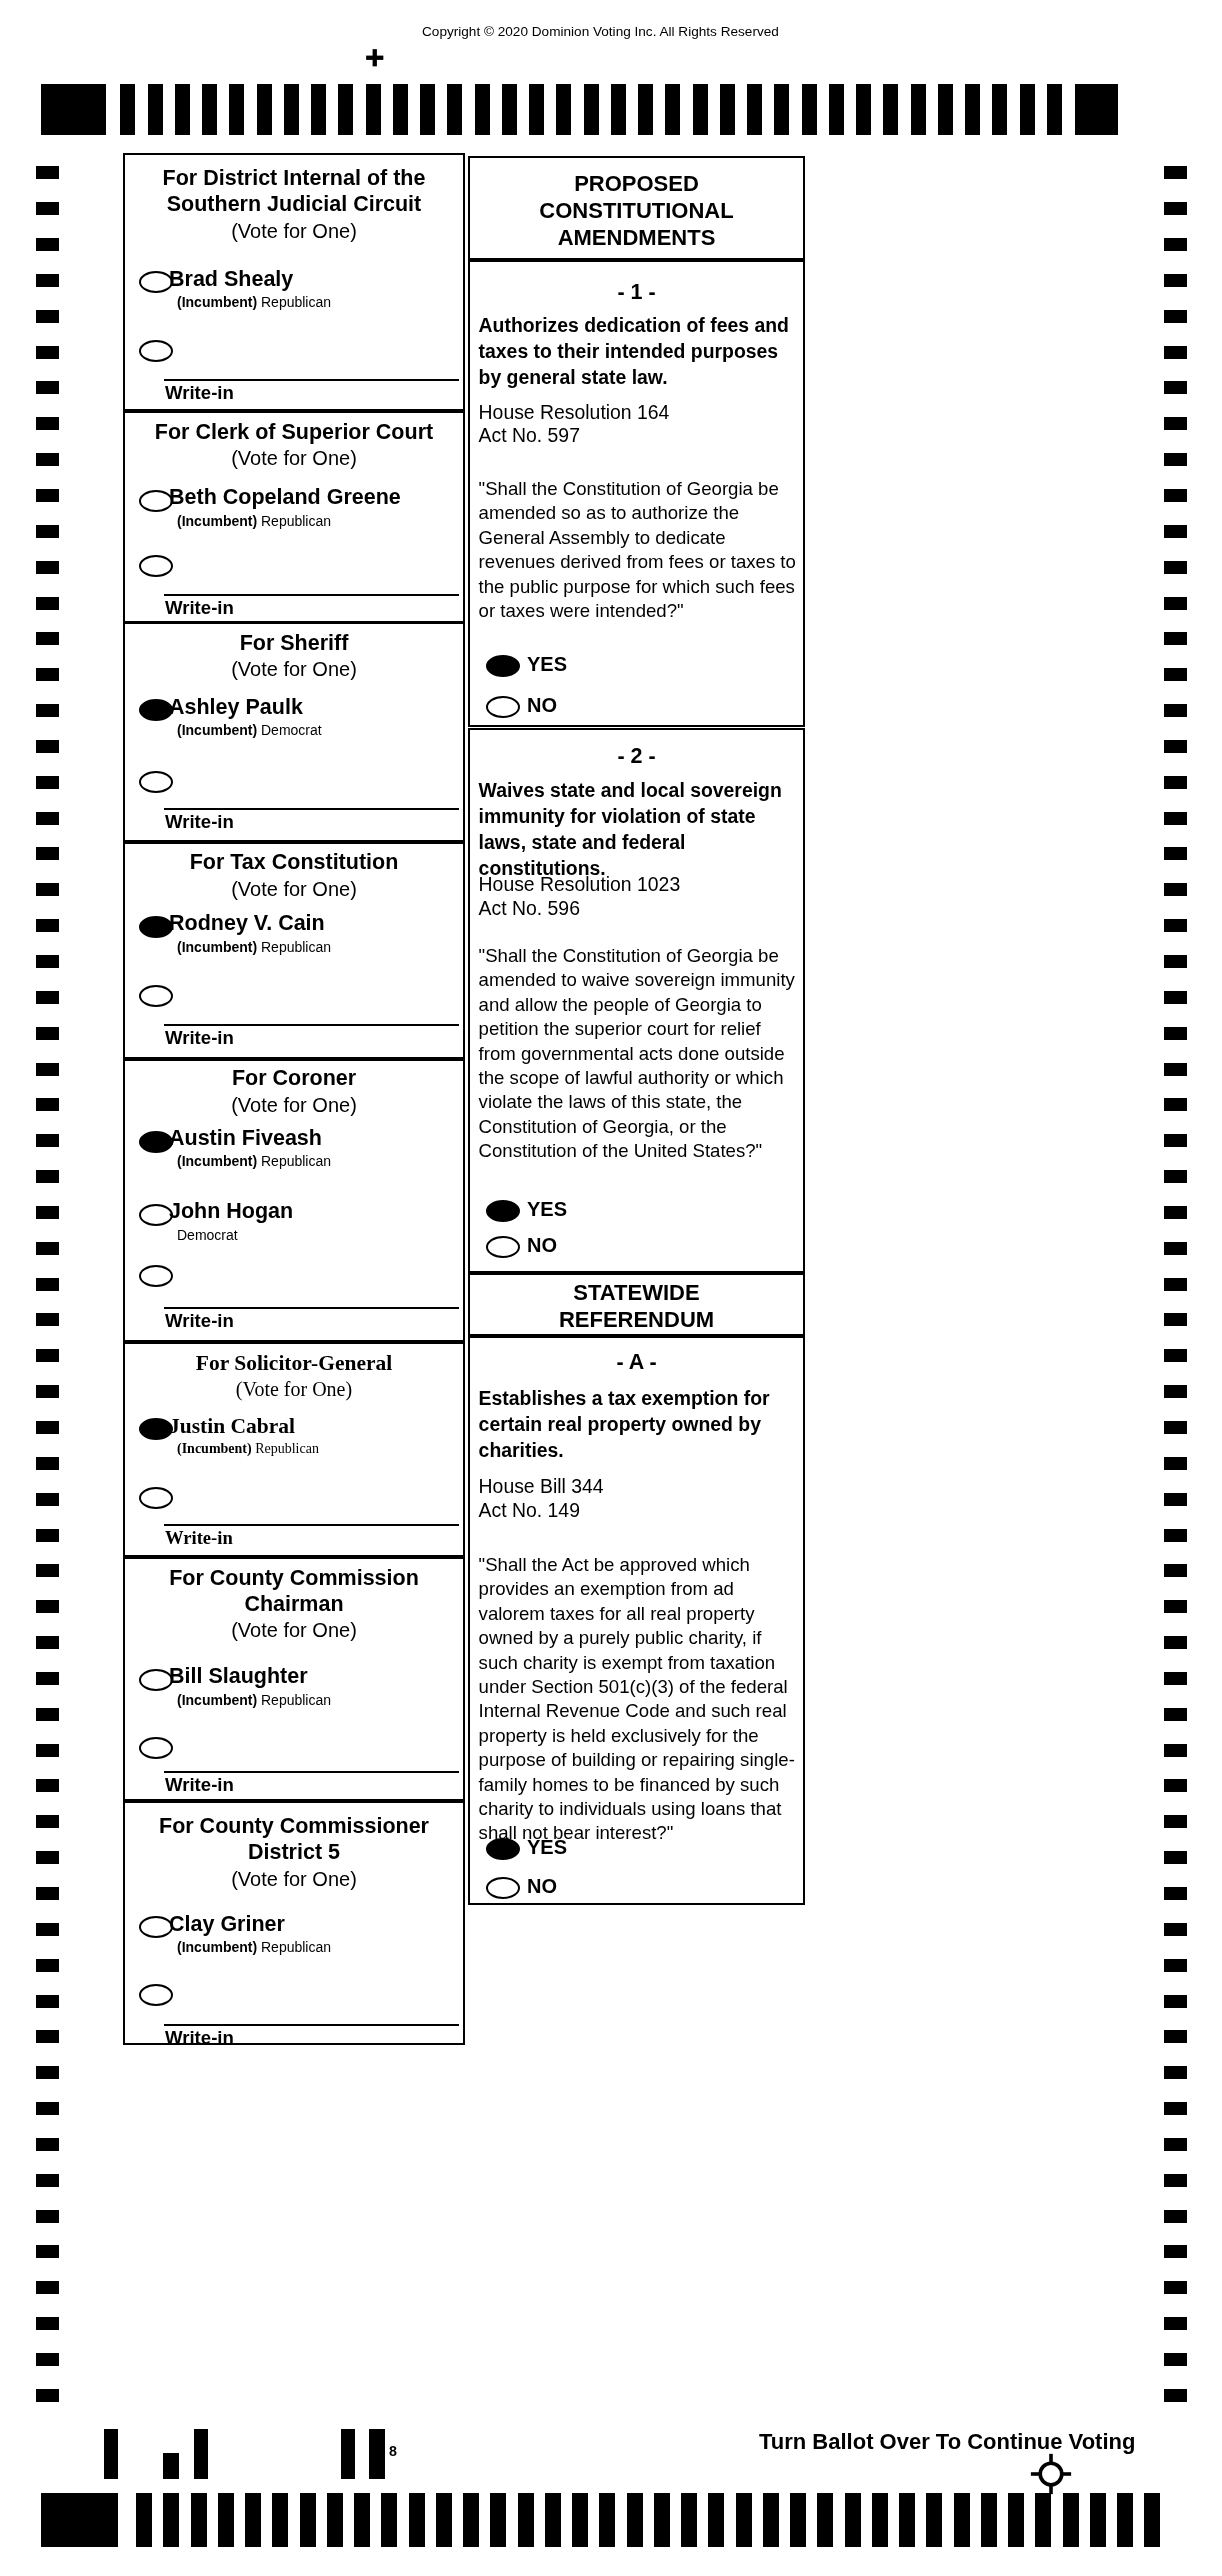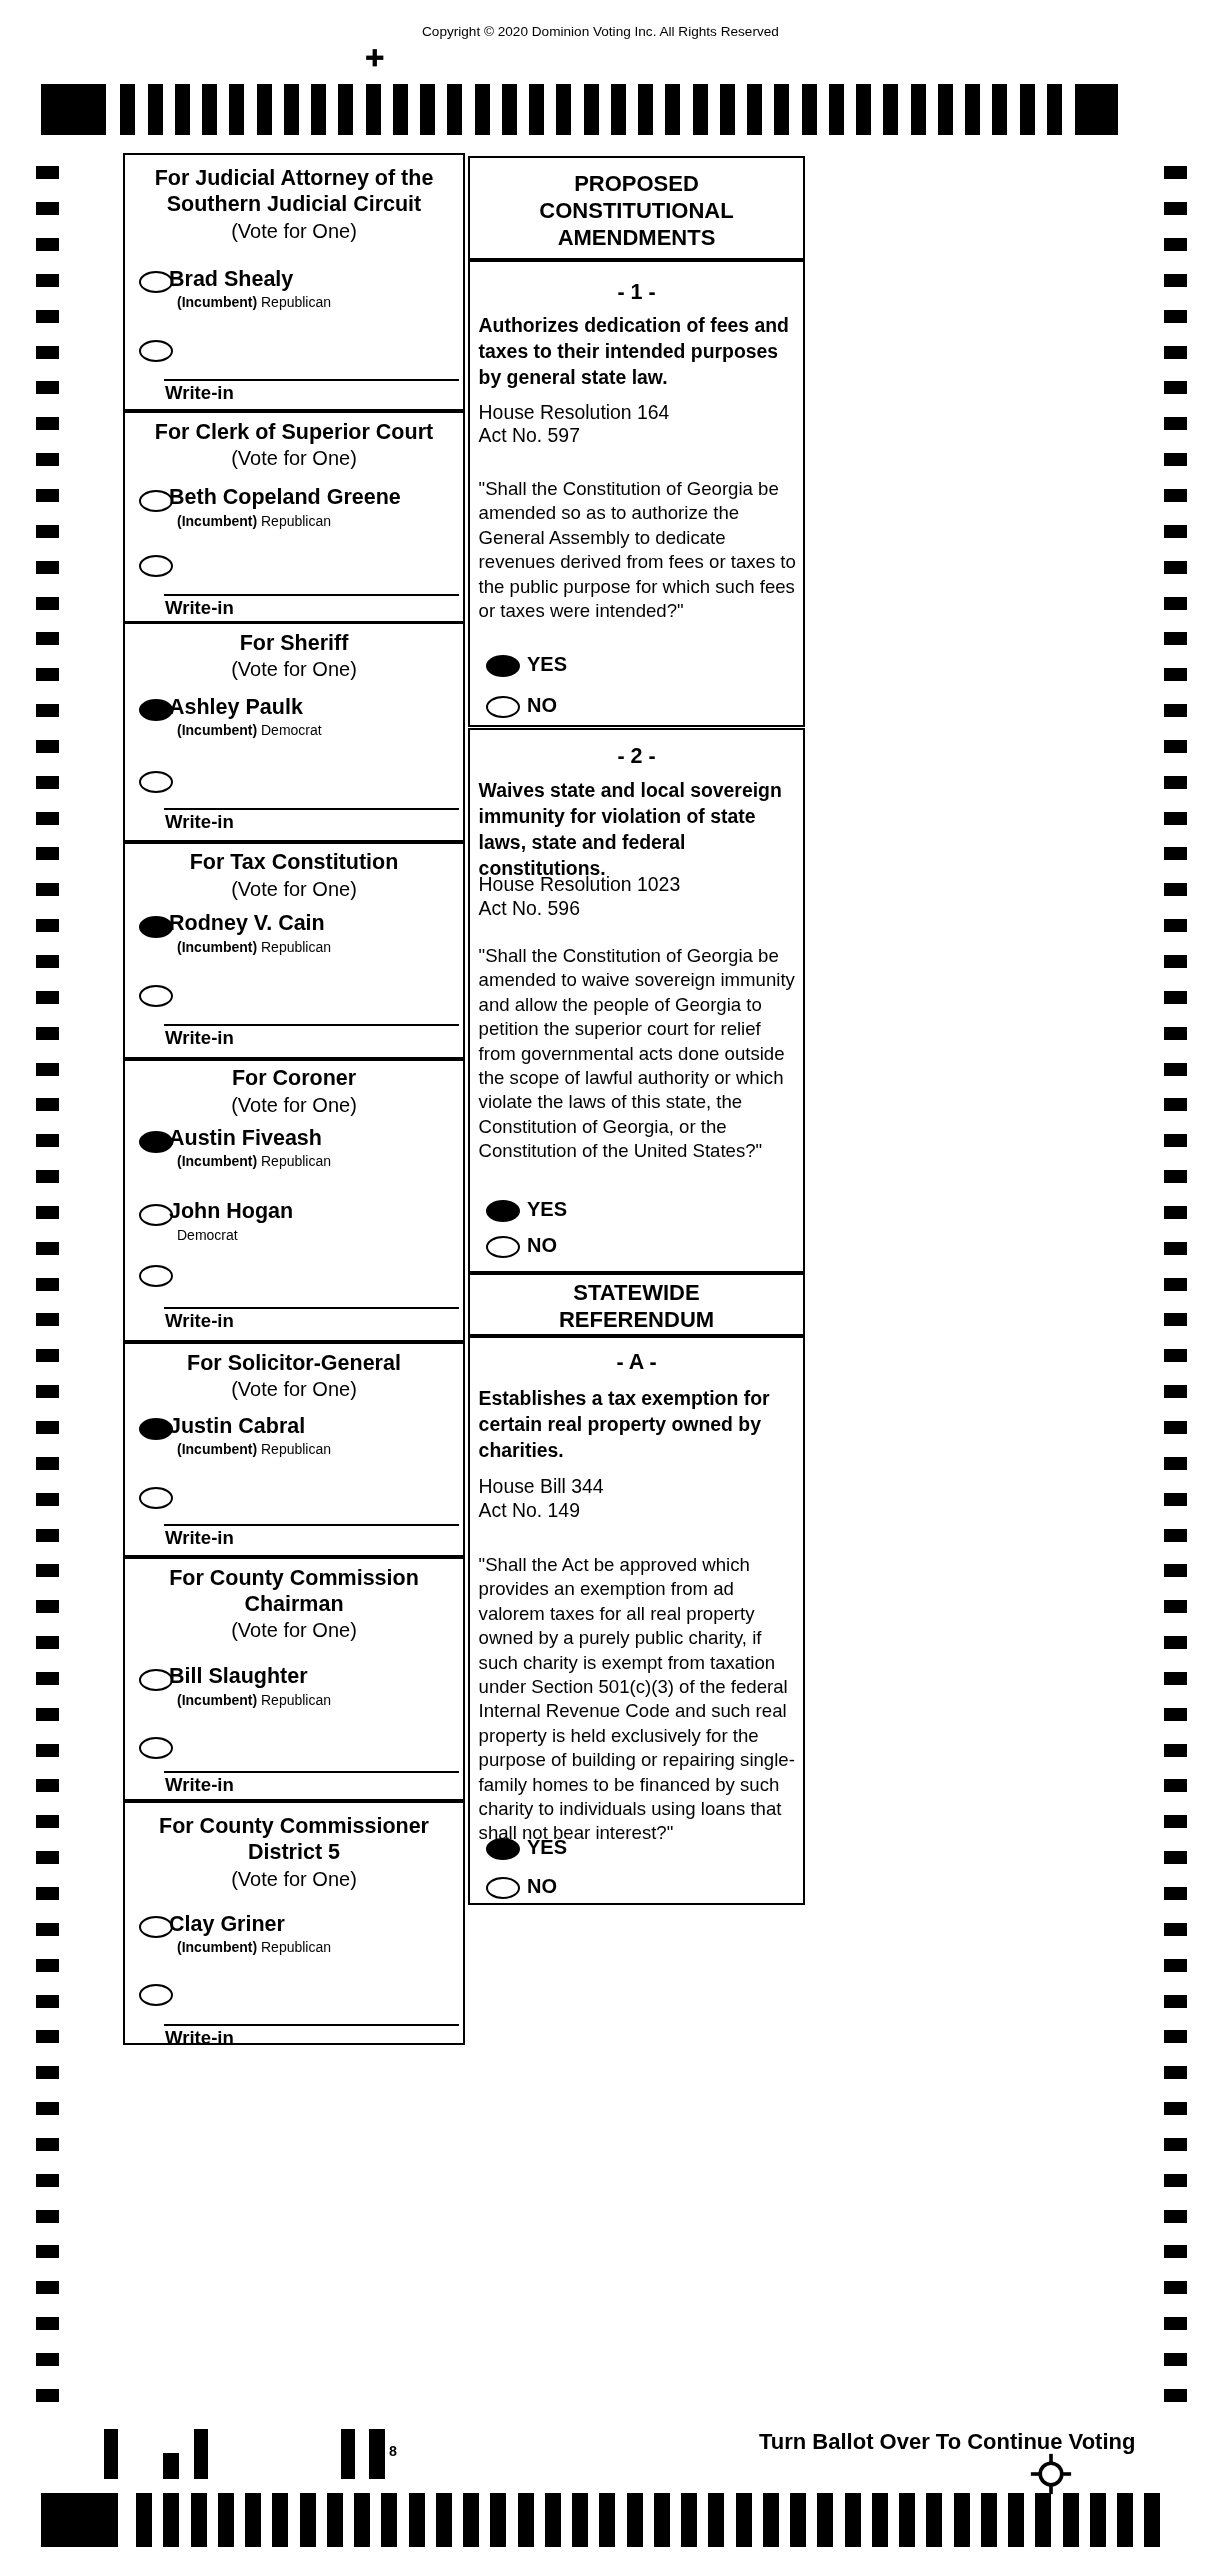--- a/index.html
+++ b/index.html
@@ -206,21 +206,21 @@
       <div class="tmark" style="position: absolute; left: 1164px; top: 2245px; width: 23px; height: 13px;"></div>
       <div class="tmark" style="position: absolute; left: 1164px; top: 2281px; width: 23px; height: 13px;"></div>
       <div class="tmark" style="position: absolute; left: 1164px; top: 2317px; width: 23px; height: 13px;"></div>
       <div class="tmark" style="position: absolute; left: 1164px; top: 2353px; width: 23px; height: 13px;"></div>
       <div class="tmark" style="position: absolute; left: 1164px; top: 2389px; width: 23px; height: 13px;"></div>
     </div>
 
   <div id="contests">
       <div class="box" style="position: absolute; left: 123px; top: 153px; width: 342px; height: 258px;">
         <div class="ctitle" style="position: absolute; left: 0px; top: 10px; width: 338px;">
-          <div>For Judicial Attorney of the</div>
+          <div>For District Internal of the</div>
           <div>Southern Judicial Circuit</div>
         </div>
         <div class="vote" style="position: absolute; left: 0px; top: 65px; width: 338px;">(Vote for One)</div>
         <div class="oval" style="position: absolute; left: 14.3px; top: 116px;"></div>
         <div class="cname" style="position: absolute; left: 44px; top: 112px;">Brad Shealy</div>
         <div class="cparty" style="position: absolute; left: 52px; top: 139px;"><span class="inc">(Incumbent)</span> <span>Republican</span></div>
         <div class="oval" style="position: absolute; left: 14.3px; top: 185px;"></div>
         <div class="winline" style="position: absolute; left: 39px; top: 224px; width: 295px; height: 0px;"></div>
         <div class="wlabel" style="position: absolute; left: 40px; top: 227px;">Write-in</div>
       </div>
@@ -268,21 +268,21 @@
         <div class="oval filled" style="position: absolute; left: 14.3px; top: 70px;"></div>
         <div class="cname" style="position: absolute; left: 44px; top: 65px;">Austin Fiveash</div>
         <div class="cparty" style="position: absolute; left: 52px; top: 92px;"><span class="inc">(Incumbent)</span> <span>Republican</span></div>
         <div class="oval" style="position: absolute; left: 14.3px; top: 143px;"></div>
         <div class="cname" style="position: absolute; left: 44px; top: 138px;">John Hogan</div>
         <div class="cparty" style="position: absolute; left: 52px; top: 166px;"><span>Democrat</span></div>
         <div class="oval" style="position: absolute; left: 14.3px; top: 204px;"></div>
         <div class="winline" style="position: absolute; left: 39px; top: 246px; width: 295px; height: 0px;"></div>
         <div class="wlabel" style="position: absolute; left: 40px; top: 249px;">Write-in</div>
       </div>
-      <div class="box" style="position: absolute; left: 123px; top: 1342px; width: 342px; height: 215px;">
+      <div class="box" style="position: absolute; left: 123px; top: 1342px; width: 342px; height: 215px; font-family: Liberation Serif, serif;">
         <div class="ctitle" style="position: absolute; left: 0px; top: 5.7px; width: 338px;">
           <div>For Solicitor-General</div>
         </div>
         <div class="vote" style="position: absolute; left: 0px; top: 34px; width: 338px;">(Vote for One)</div>
         <div class="oval filled" style="position: absolute; left: 14.3px; top: 74px;"></div>
         <div class="cname" style="position: absolute; left: 44px; top: 70px;">Justin Cabral</div>
         <div class="cparty" style="position: absolute; left: 52px; top: 97px;"><span class="inc">(Incumbent)</span> <span>Republican</span></div>
         <div class="oval" style="position: absolute; left: 14.3px; top: 143px;"></div>
         <div class="winline" style="position: absolute; left: 39px; top: 180px; width: 295px; height: 0px;"></div>
         <div class="wlabel" style="position: absolute; left: 40px; top: 183px;">Write-in</div>

